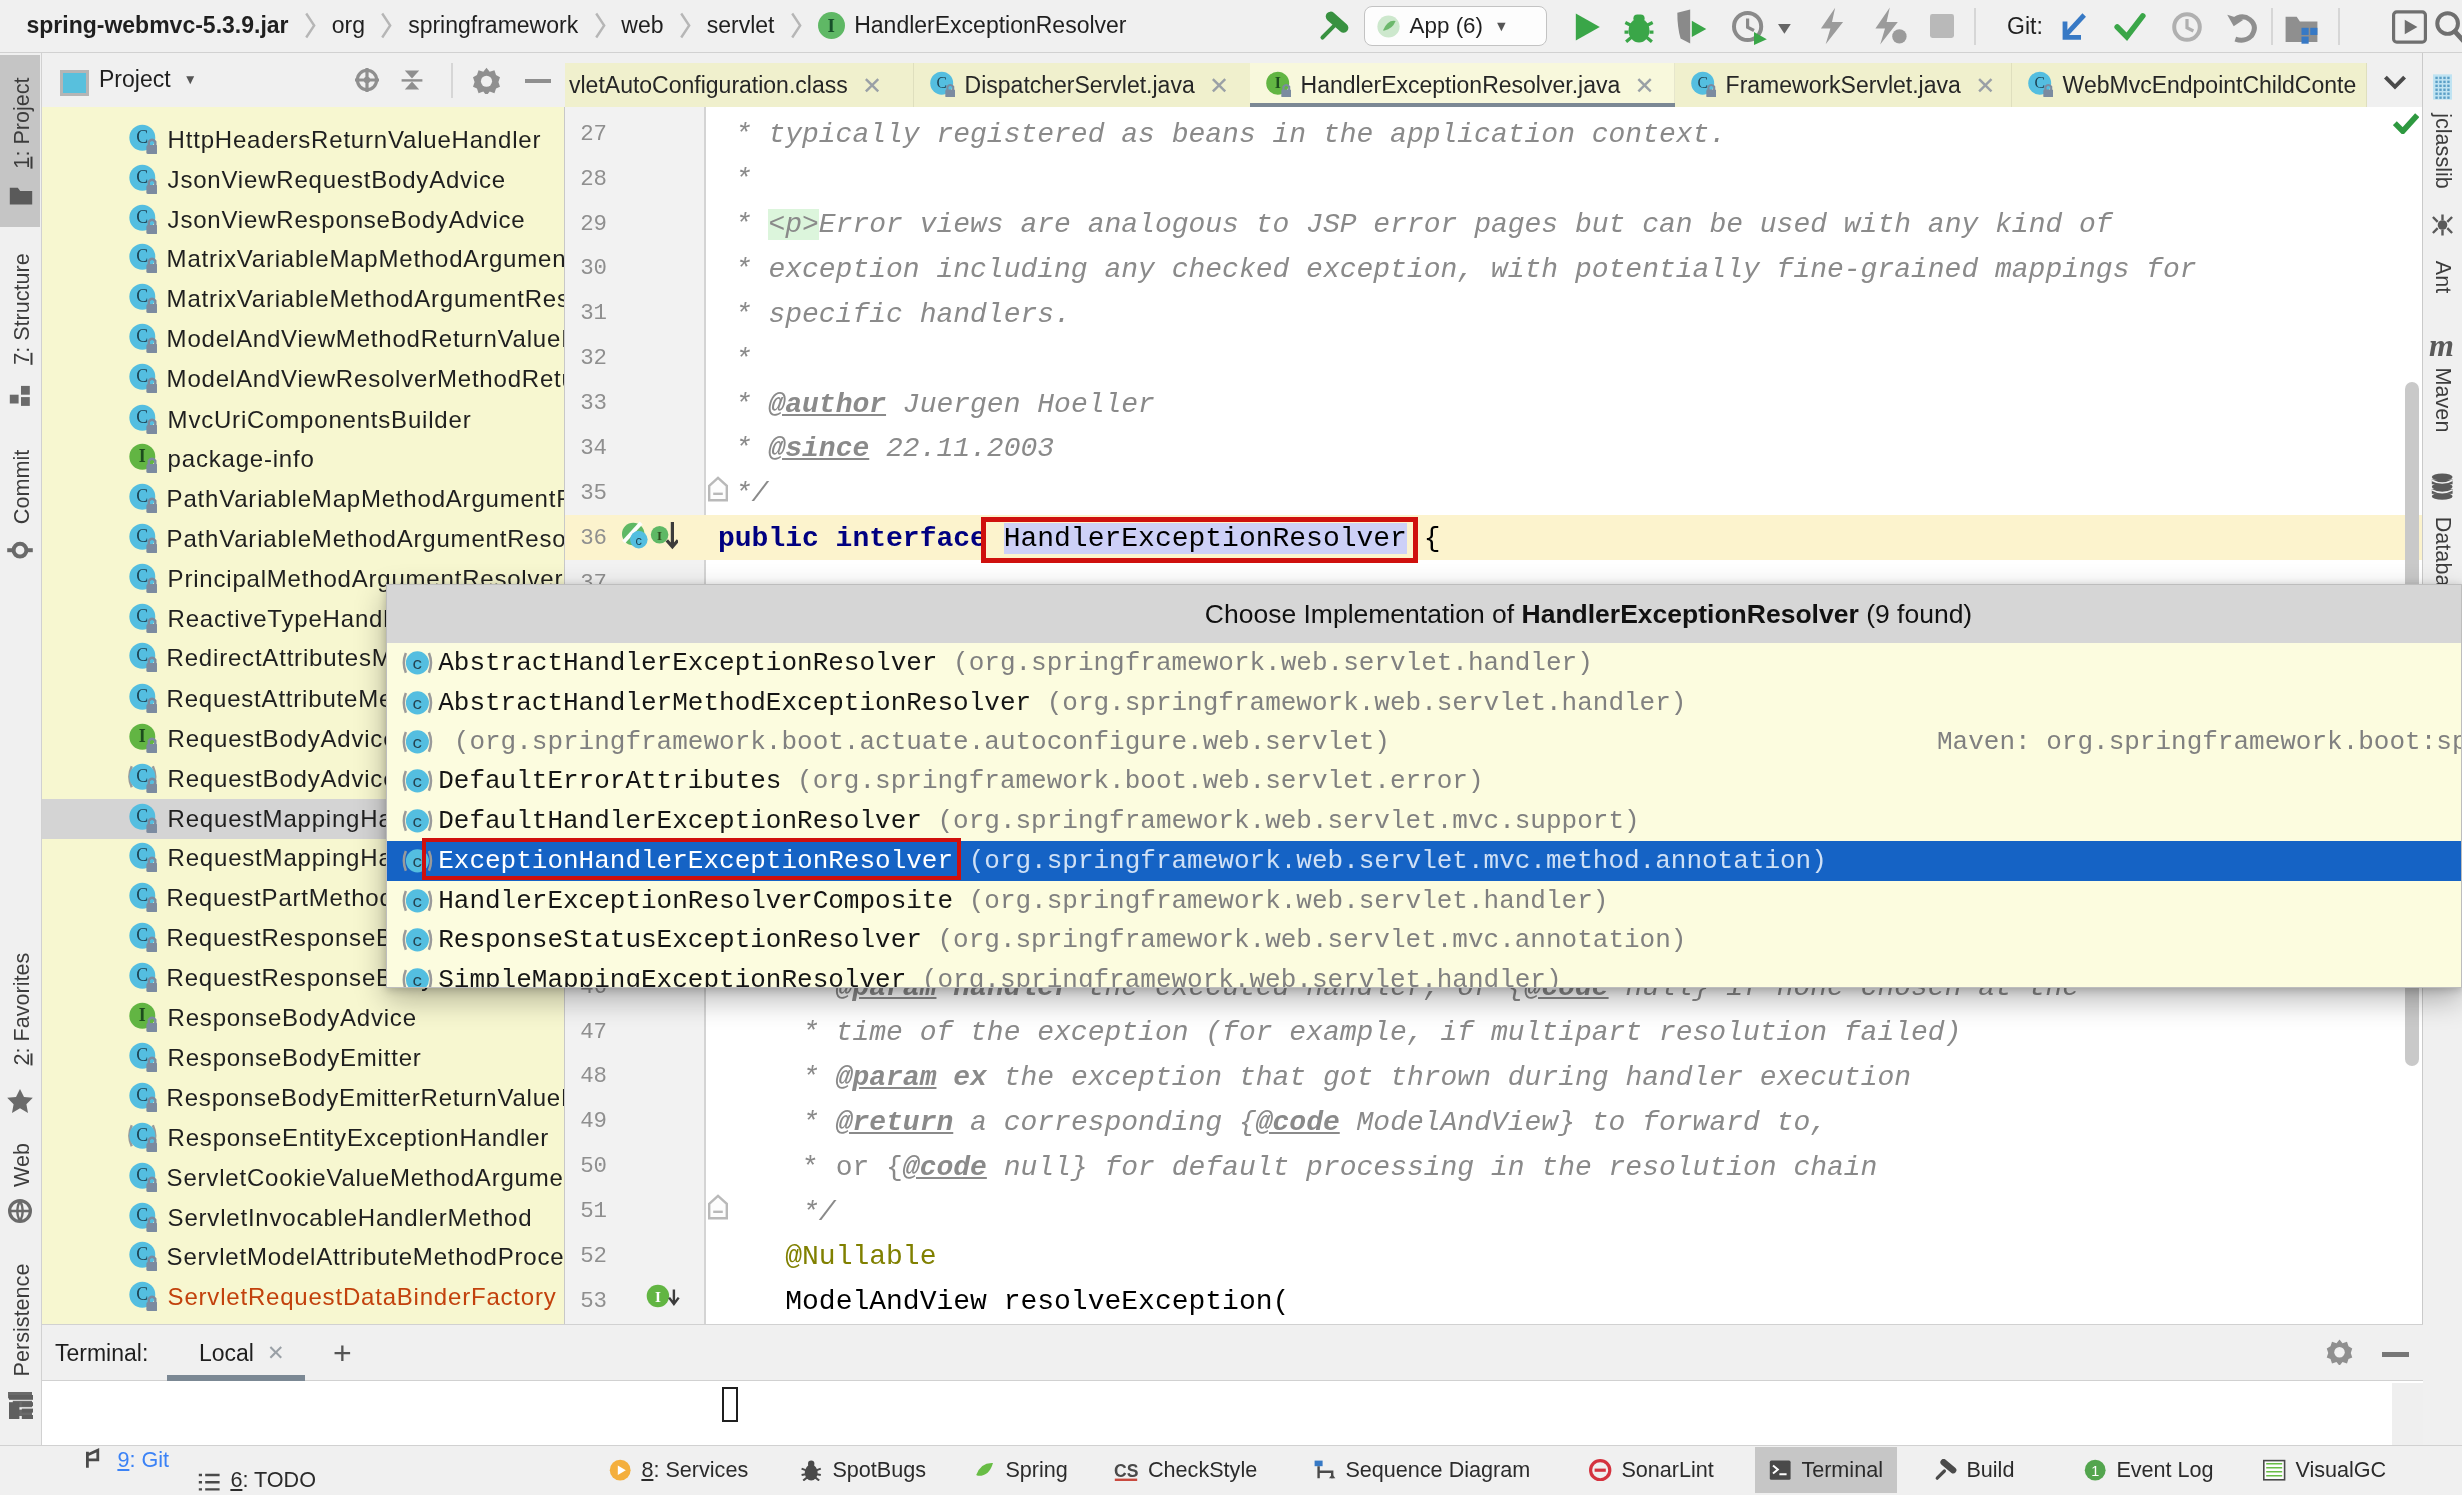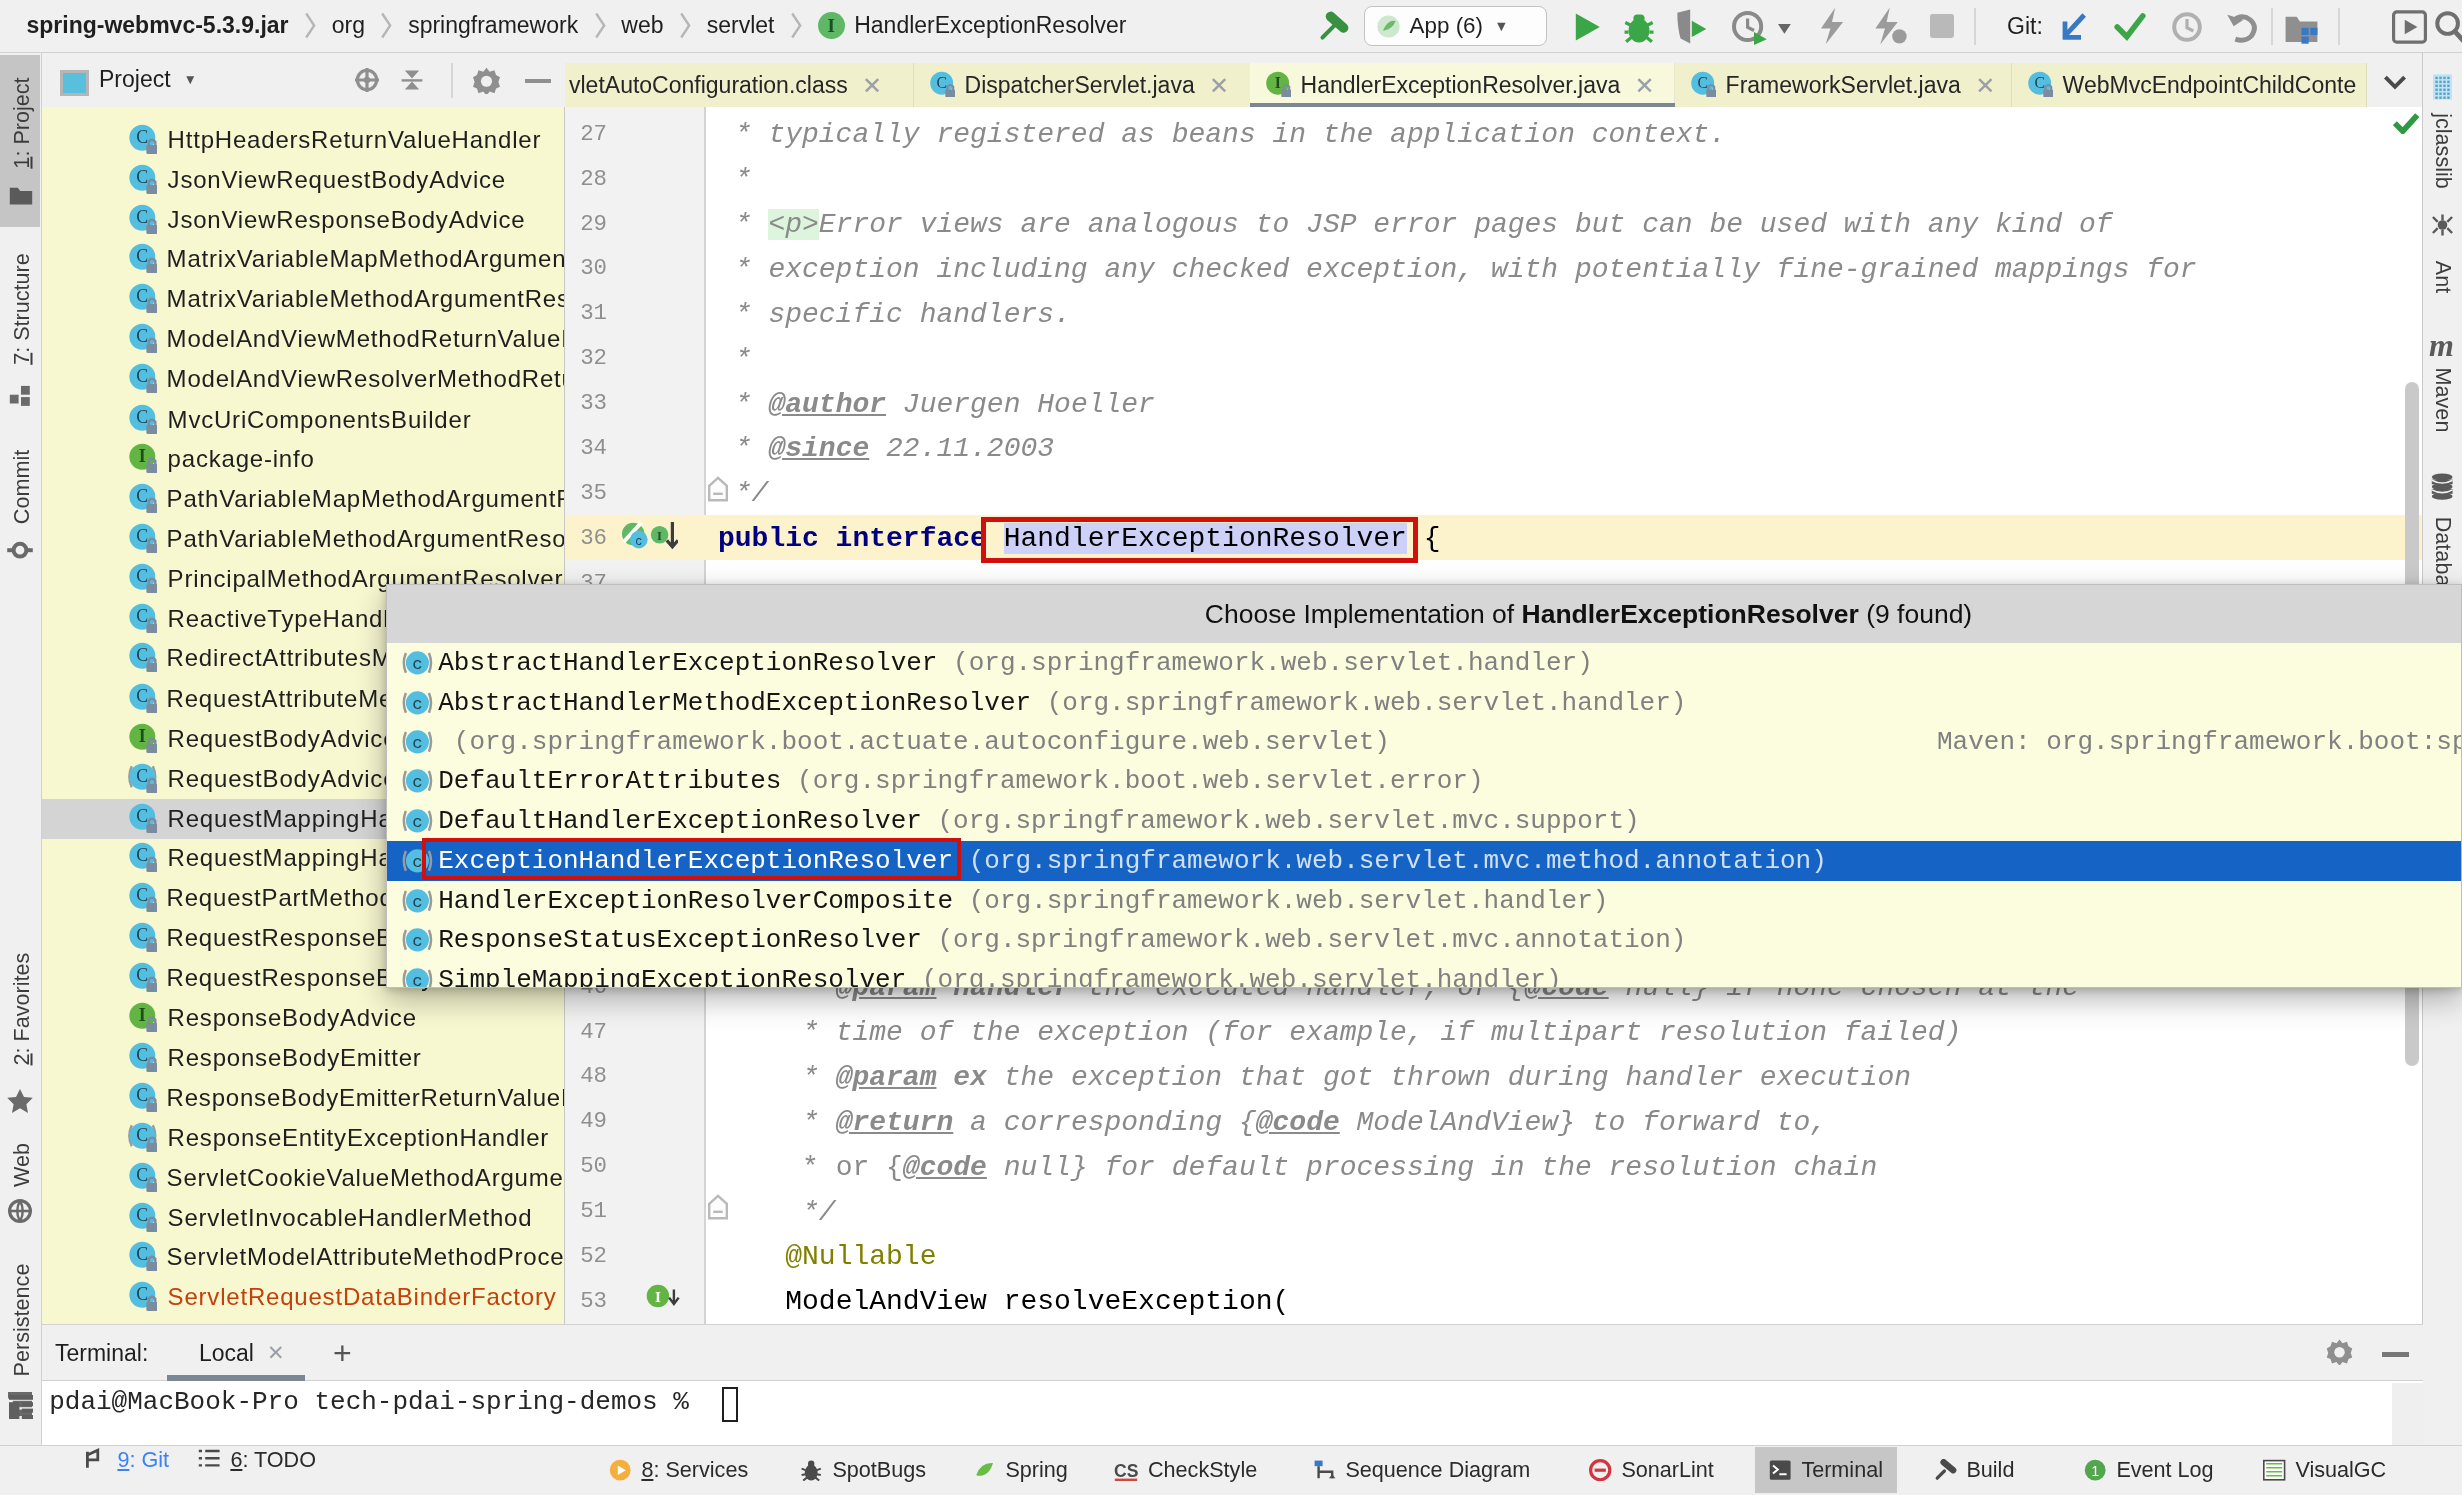--- a/index.html
+++ b/index.html
@@ -762,38 +762,37 @@
     <div class="abs" style="left:13px;top:0;height:56px;display:flex;align-items:center;font-size:23px;color:#1f1f1f">Terminal:</div>
     <div class="abs" style="left:157px;top:0;height:56px;display:flex;align-items:center;font-size:23px;color:#1f1f1f">Local<span style="font-size:21px;color:#9aa0a6;margin-left:13px">✕</span></div>
     <div class="abs" style="left:125px;top:50px;width:138px;height:6.4px;background:#7b8894"></div>
     <div class="abs" style="left:291px;top:0;height:56px;display:flex;align-items:center;font-size:32px;color:#555;font-weight:300">+</div>
     <svg class="abs" style="left:2284px;top:13px" width="27" height="27" viewBox="0 0 36 36">
       <path d="M18 2 L22 7 L28 5 L30 11 L35 14 L33 20 L35 26 L30 28 L28 34 L22 32 L18 37 L14 32 L8 34 L6 28 L1 26 L3 20 L1 14 L6 11 L8 5 L14 7 Z" fill="#8f8f8f"></path>
       <circle cx="18" cy="19" r="7" fill="#f0f0f0"></circle>
     </svg>
     <div class="abs" style="left:2340px;top:26.5px;width:26.5px;height:5.6px;background:#777"></div>
     <div class="abs" style="left:2350px;top:58px;width:30.5px;height:63px;background:#efefef"></div>
-    <div class="abs mono" style="left:7.2px;top:62px;font-size:26px;color:#262626;white-space:pre">pdai@MacBook-Pro tech-pdai-spring-demos % </div>
     <div class="abs" style="left:680px;top:62px;width:16px;height:35px;border:2.4px solid #1f1f1f"></div>
   </div>
 <svg class="abs" style="left:8.8px;top:1395px" width="24" height="24" viewBox="0 0 30 30">
     <rect x="0" y="0" width="30" height="6" fill="#5f5f5f"></rect>
     <rect x="0" y="9" width="13" height="21" fill="#5f5f5f"></rect>
     <rect x="16" y="9" width="14" height="5" fill="#5f5f5f"></rect>
     <rect x="16" y="17" width="14" height="5" fill="#5f5f5f"></rect>
     <rect x="16" y="25" width="14" height="5" fill="#5f5f5f"></rect>
   </svg>
 <div class="abs" style="left:0;top:1445px;width:2462px;height:50px;background:#f0f0f0;border-top:1.6px solid #d1d1d1"></div>
 <div class="abs" style="left:71px;top:1447px;height:46px;display:flex;align-items:flex-start;padding:0 14.4px;font-size:21.6px;color:#3b82f6">
     <svg width="22.4" height="22.4" viewBox="0 0 28 28">
       <path d="M3 26 L3 6 M3 10 L16 4 L16 16 L3 16" stroke="#4a4a4a" stroke-width="3.5" fill="none"></path>
     </svg>
     <span style="margin-left:9.6px"><span style="text-decoration:underline">9</span>: Git</span>
   </div>
-<div class="abs" style="left:184px;top:1447px;height:46px;display:flex;align-items:flex-start;padding:0 14.4px;font-size:21.6px;color:#2b2b2b">
+<div class="abs" style="left:184px;top:1447px;height:46px;display:flex;align-items:flex-end;padding:0 14.4px;font-size:21.6px;color:#2b2b2b">
     <svg width="22.4" height="22.4" viewBox="0 0 28 28">
       <g stroke="#4a4a4a" stroke-width="3">
         <path d="M1 5 L5 5 M9 5 L27 5 M1 14 L5 14 M9 14 L27 14 M1 23 L5 23 M9 23 L27 23"></path>
       </g>
     </svg>
     <span style="margin-left:9.6px"><span style="text-decoration:underline">6</span>: TODO</span>
   </div>
 <div class="abs" style="left:351px;top:1523px;height:46px;display:flex;align-items:center;padding:0 14.4px;font-size:21.6px;color:#2b2b2b">
     <svg width="22.4" height="22.4" viewBox="0 0 28 28" style="font-size:27px">
       <rect x="1" y="3" width="26" height="22" rx="2" fill="#5f6368"></rect>

